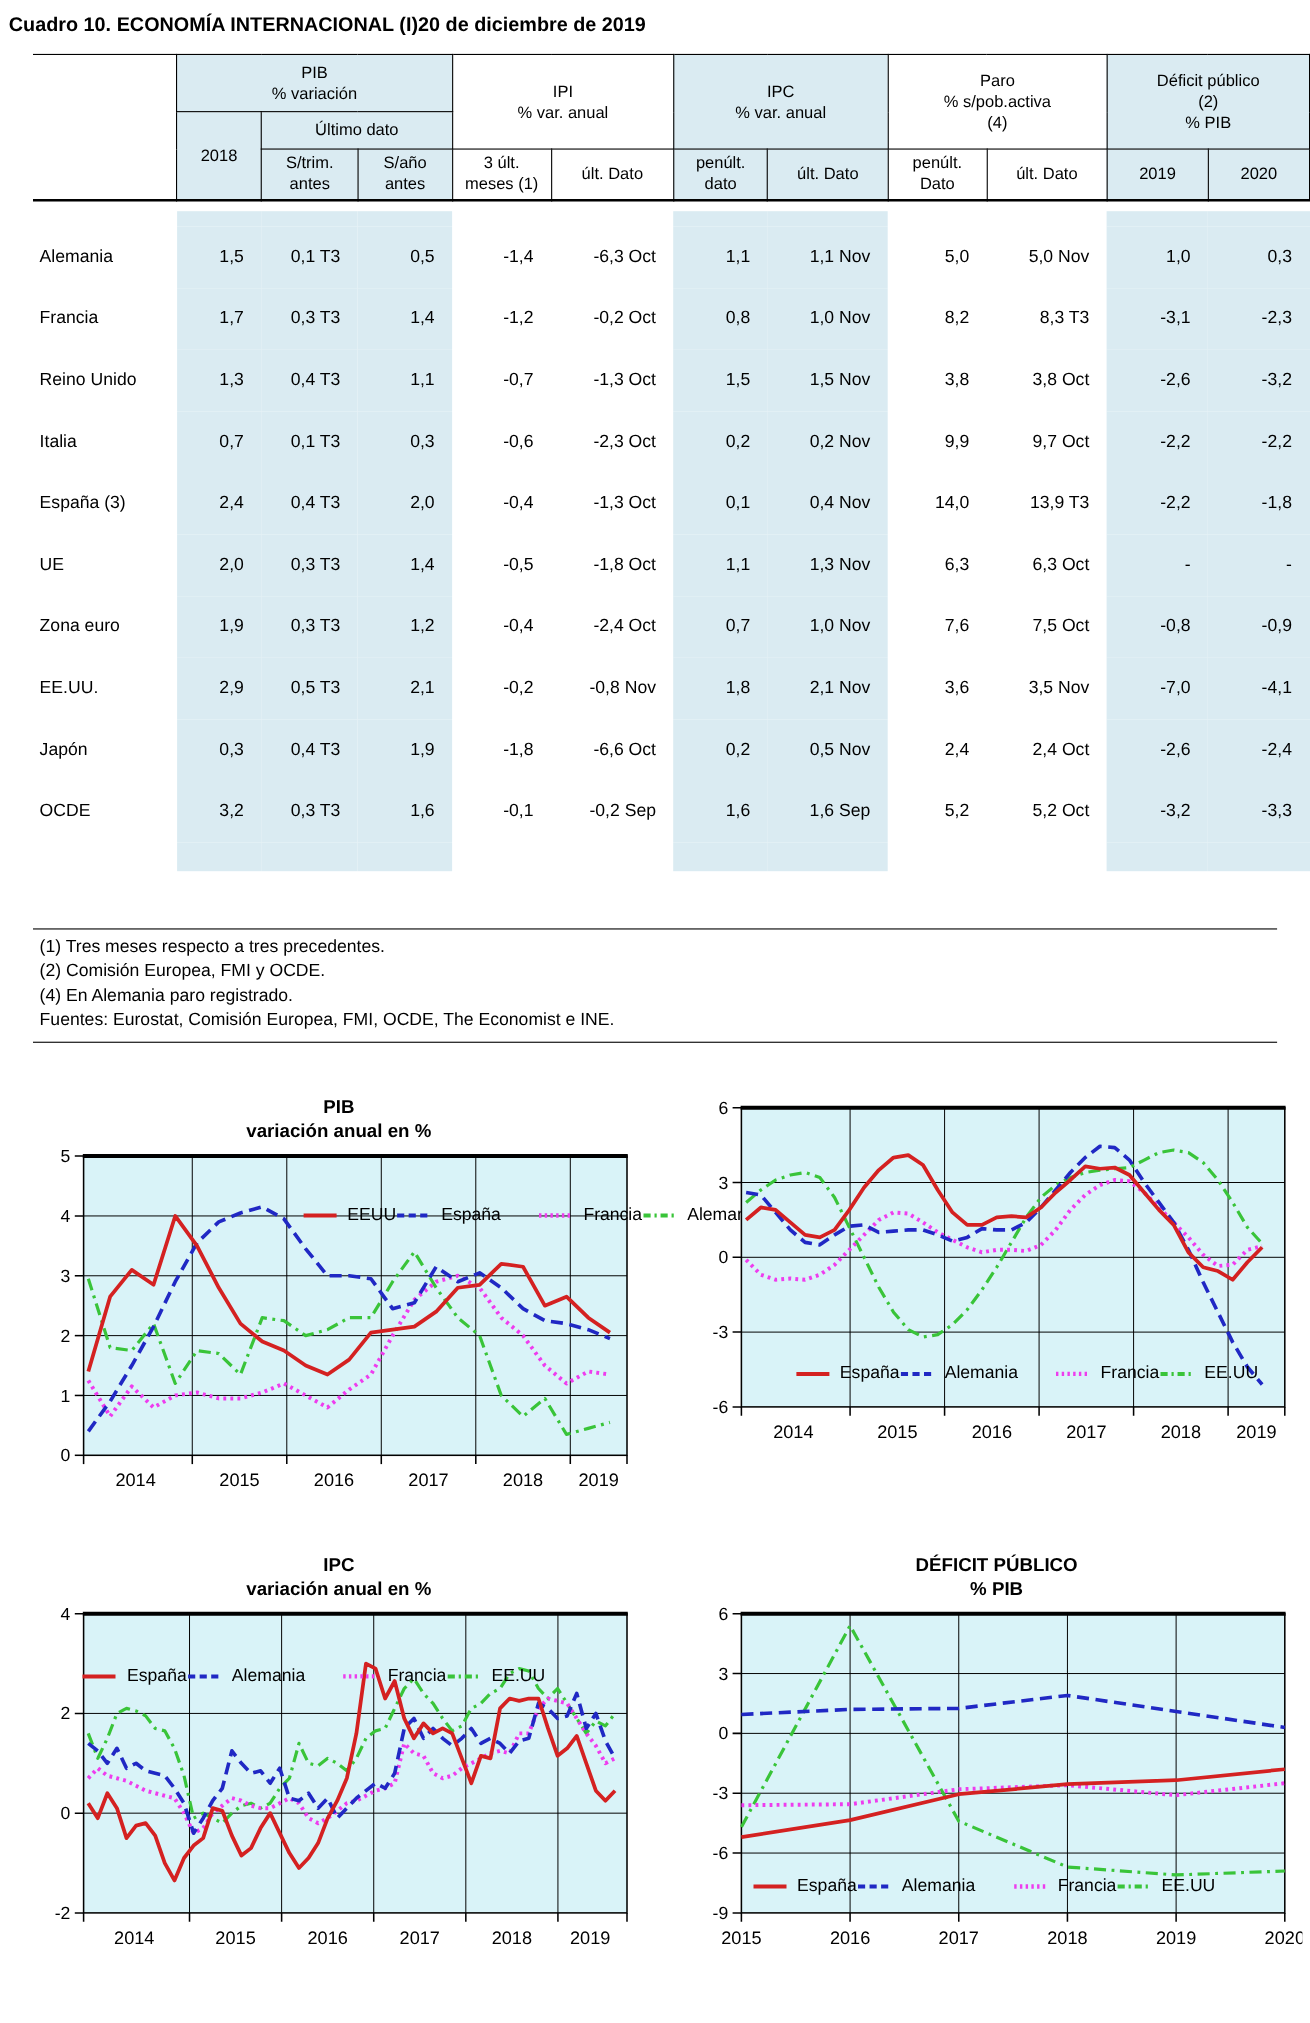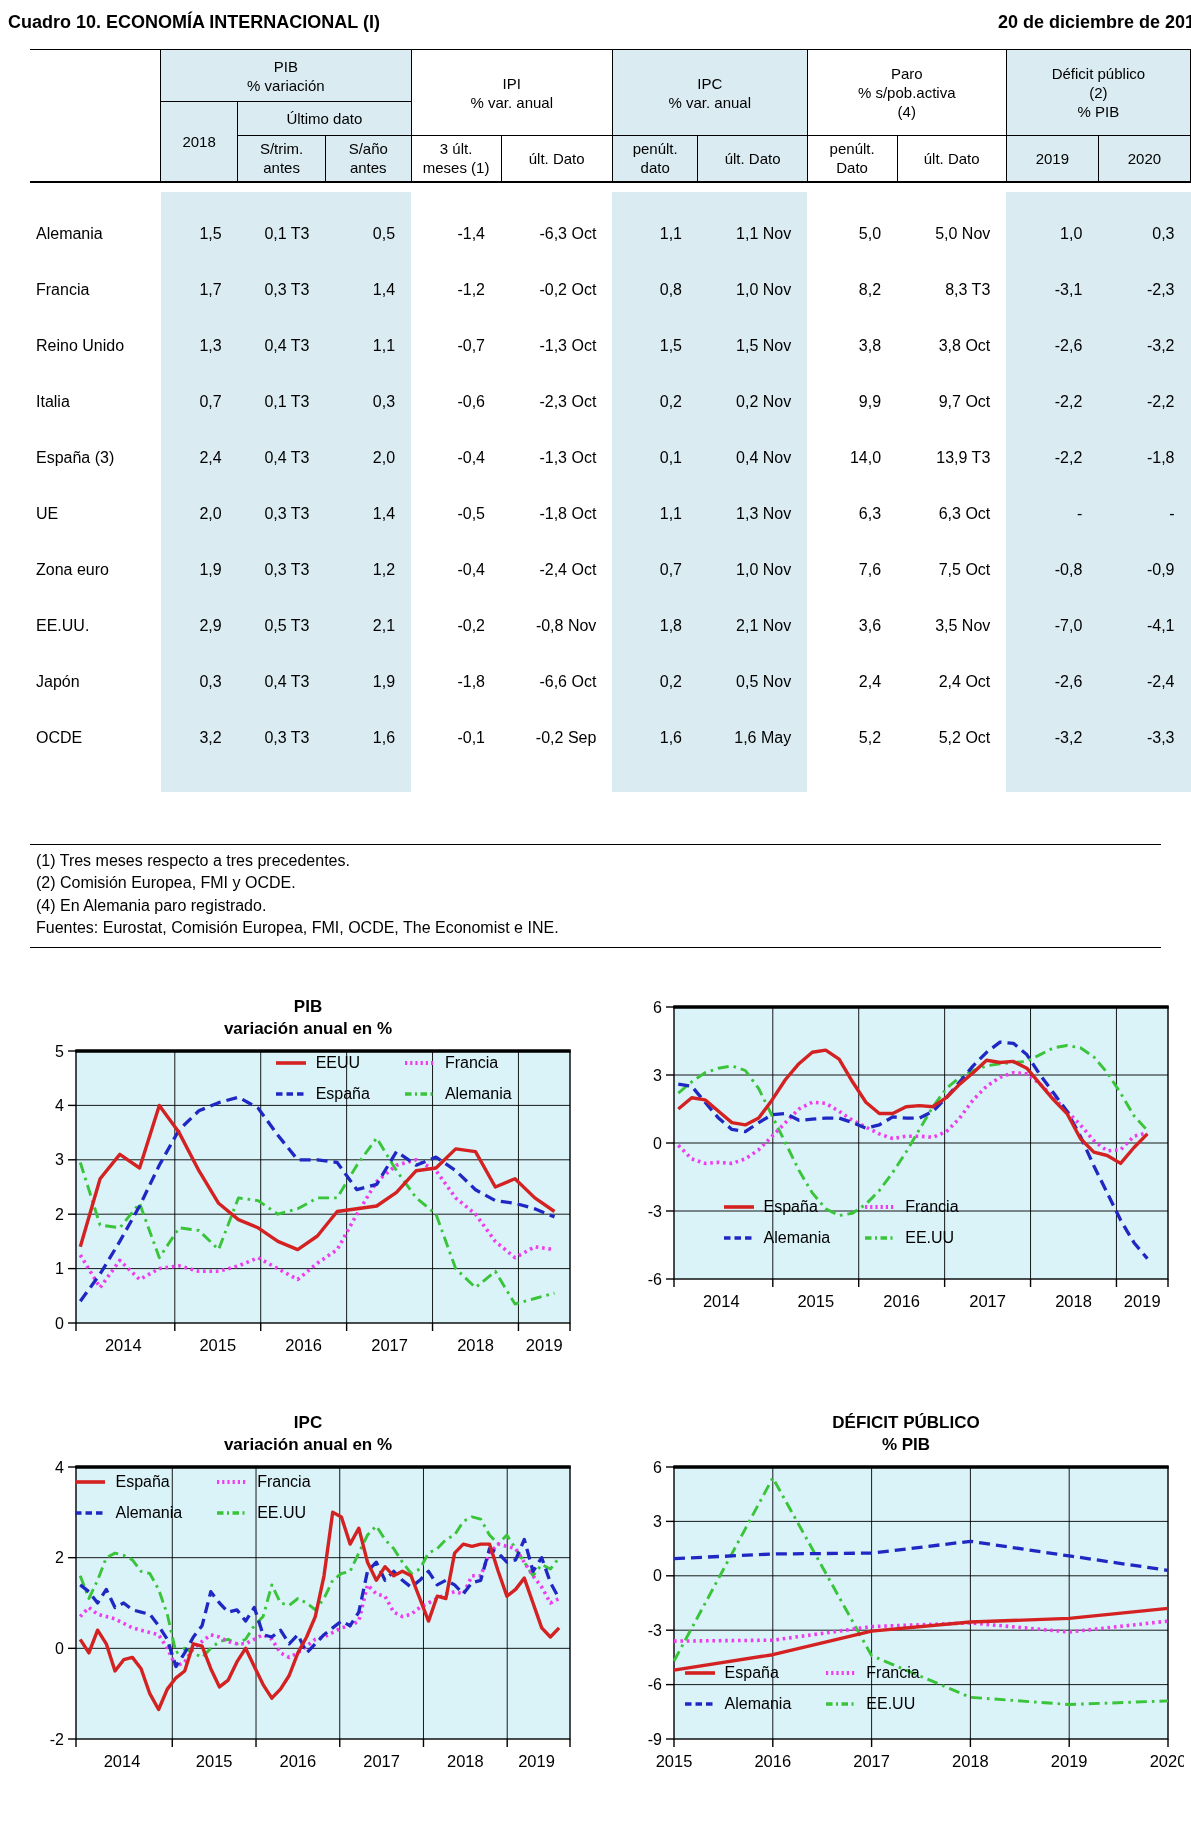--- a/index.html
+++ b/index.html
@@ -5,21 +5,20 @@
   * { box-sizing: border-box; margin: 0; padding: 0; }
   html, body { background: #ffffff; }
   body {
     width: 1191px;
     font-family: "Liberation Sans", sans-serif;
     color: #000;
     padding: 10px 0 30px 0;
   }
   .doc-header {
     display: flex;
-    justify-content: space-between;
     align-items: baseline;
     padding: 2px 0 0 8px;
   }
   .doc-title { font-size: 18px; font-weight: bold; }
   .doc-date  { font-size: 18px; font-weight: bold; white-space: nowrap; margin-right: -14px; }
 
   
   table.eco {
     border-collapse: collapse;
     margin: 16px 0 0 30px;
@@ -72,21 +71,21 @@
     line-height: 22px;
   }
   .chart-box { position: relative; margin-top: 2px; }
   .chart-box svg { display: block; }
   .chart-box svg text { font-family: "Liberation Sans", sans-serif; }
   .legend {
     position: absolute;
     display: flex;
     column-gap: 34px;
   }
-  .legend-col { display: flex; flex-direction: column; row-gap: 7px; }
+  .legend-col { display: flex; flex-direction: row; row-gap: 7px; margin-top: 42px; }
   .legend-entry { display: flex; align-items: center; height: 24px; }
   .legend-entry svg { margin-right: 9px; }
   .legend-label { font-size: 16px; white-space: nowrap; }
 </style>
 </head>
 <body>
 
 <div class="page">
 
   <div class="doc-header">
@@ -303,21 +302,21 @@
           <td class="num band">-2,4</td>
         </tr>
         <tr class="data-row">
           <td class="country">OCDE</td>
           <td class="num band">3,2</td>
           <td class="num band">0,3 T3</td>
           <td class="num band">1,6</td>
           <td class="num">-0,1</td>
           <td class="num">-0,2 Sep</td>
           <td class="num band">1,6</td>
-          <td class="num band">1,6 May</td>
+          <td class="num band">1,6 Sep</td>
           <td class="num">5,2</td>
           <td class="num">5,2 Oct</td>
           <td class="num band">-3,2</td>
           <td class="num band">-3,3</td>
         </tr>
         <tr>
           <td style="height: 26px;"></td>
           <td class="band" style="height: 26px;"></td>
           <td class="band" style="height: 26px;"></td>
           <td class="band" style="height: 26px;"></td>

